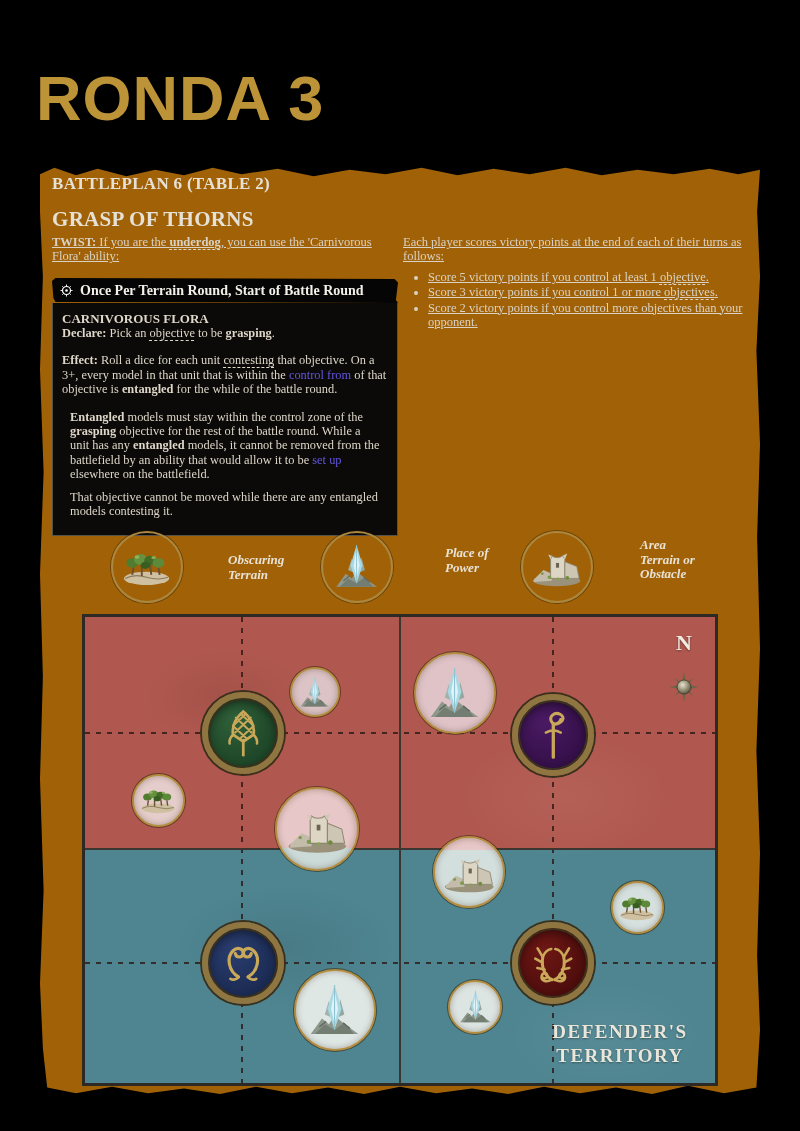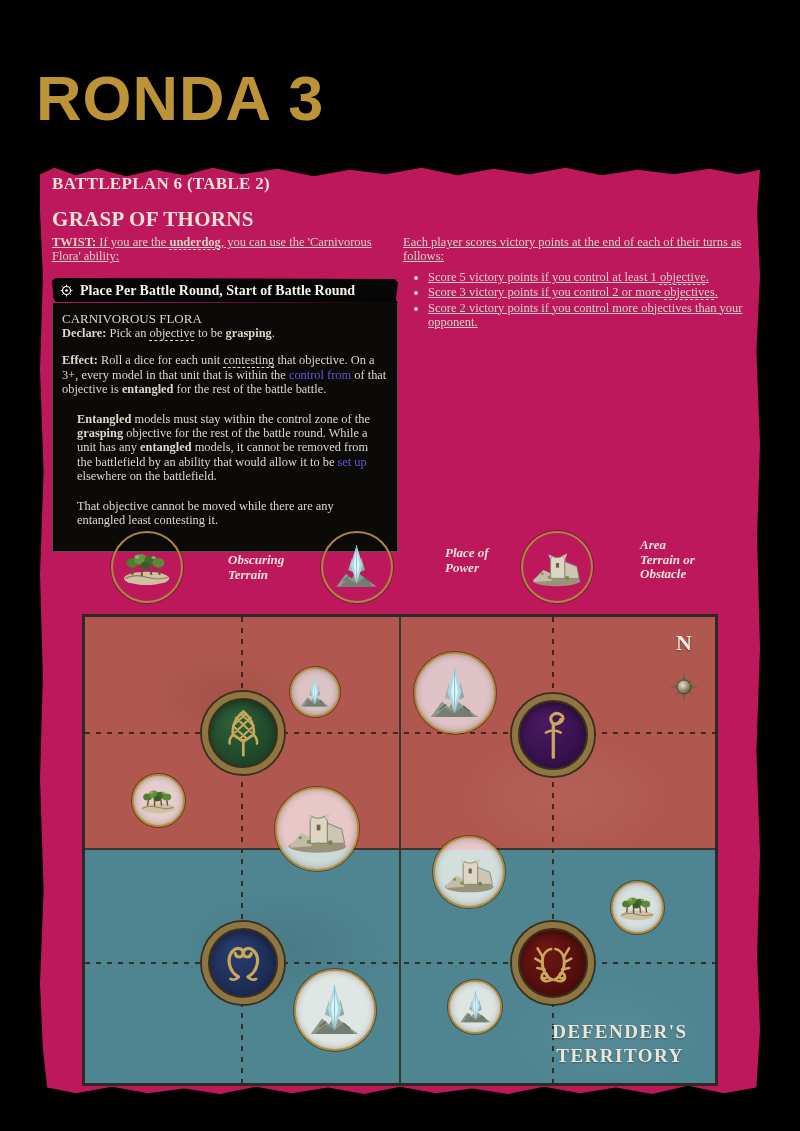--- a/index.html
+++ b/index.html
@@ -4,21 +4,21 @@
 <style>
   html,body{margin:0;padding:0;}
   body{width:800px;height:1131px;position:relative;background:#000;overflow:hidden;
        font-family:"Liberation Serif",serif;}
 
   
   .round-title{position:absolute;left:36px;top:62px;font-family:"Liberation Sans",sans-serif;
        font-weight:800;font-size:63px;letter-spacing:1px;color:#bd9338;}
 
   
-  .panel{position:absolute;left:40px;top:165px;width:720px;height:930px;background:#be185d;
+  .panel{position:absolute;left:40px;top:165px;width:720px;height:930px;background:#a16207;
     clip-path:polygon(0% 1.0%,2% .3%,5% 1.1%,8% .4%,12% 1.2%,16% .5%,20% 1.1%,24% .3%,28% 1.0%,
       33% .4%,38% 1.2%,43% .5%,48% 1.0%,53% .3%,58% 1.1%,63% .4%,68% 1.0%,73% .3%,78% 1.1%,
       83% .5%,88% 1.0%,93% .4%,97% 1.0%,100% .5%,
       99.6% 5%,100% 12%,99.5% 20%,100% 30%,99.6% 40%,100% 52%,99.5% 63%,100% 74%,99.6% 85%,100% 93%,
       99.5% 99.2%,95% 99.8%,90% 99.0%,85% 99.9%,80% 99.2%,75% 99.8%,70% 99.1%,65% 99.9%,60% 99.3%,
       55% 99.8%,50% 99.1%,45% 99.9%,40% 99.2%,35% 99.8%,30% 99.1%,25% 99.9%,20% 99.3%,15% 99.8%,
       10% 99.1%,5% 99.8%,1% 99.2%,
       .4% 95%,0% 88%,.5% 78%,0% 66%,.4% 55%,0% 44%,.5% 33%,0% 22%,.4% 12%,0% 5%);}
 
   .kicker{position:absolute;left:12px;top:9px;font-weight:bold;font-size:17px;color:#e6e1d6;letter-spacing:.3px;}
@@ -35,23 +35,23 @@
   .bdu{font-weight:bold;text-decoration:underline;text-decoration-style:dashed;text-decoration-thickness:1px;text-underline-offset:2.5px;}
   .lk{color:#6156dd;}
 
   
   .ability{position:absolute;left:12px;top:113px;width:346px;}
   .ability-head{background:#050505;height:25px;display:flex;align-items:center;gap:7px;
       padding:0 8px;color:#f3f0e9;font-weight:bold;font-size:14px;
       clip-path:polygon(0 12%,1% 0,99% 4%,100% 18%,99.4% 88%,100% 100%,1% 96%,.4% 80%);}
   .ability-body{background:#0c0a08;border:1px solid #57534b;border-top:none;
       padding:8px 8px 9px 9px;color:#ded7ca;font-size:12.4px;line-height:1.16;}
-  .ability-body .nm{font-weight:normal;font-size:13px;}
+  .ability-body .nm{font-weight:bold;font-size:13px;}
   .ability-body p{margin:0 0 13px 0;}
-  .ability-body p.tight{margin:15px;}
+  .ability-body p.tight{margin:8px;}
 
   
   .lgc{position:absolute;width:72px;height:72px;border-radius:50%;border:2.5px solid #ab8840;
       box-sizing:border-box;display:flex;align-items:center;justify-content:center;
       box-shadow:0 0 0 1px rgba(30,20,5,.4);}
   .lgc svg{width:84%;height:78%;}
   .lgl{position:absolute;font-style:italic;font-weight:bold;font-size:13px;line-height:1.12;color:#e8e2d5;}
 
   
   .map{position:absolute;left:45px;top:452px;width:630px;height:466px;
@@ -94,36 +94,36 @@
 
   <div class="twist bodytxt"><span class="b">TWIST:</span><span> If you are the </span><span class="bdu">underdog</span><span>, you can use the 'Carnivorous Flora' ability:</span></div>
 
   <div class="ability">
     <div class="ability-head">
       <svg width="13" height="13" viewBox="0 0 13 13" fill="none" stroke="#fff">
         <circle cx="6.5" cy="6.5" r="4" stroke-width="1.2"></circle>
         <circle cx="6.5" cy="6.5" r="1.3" fill="#fff" stroke="none"></circle>
         <path d="M6.5 .5 L6.5 1.9 M6.5 11.1 L6.5 12.5 M.5 6.5 L1.9 6.5 M11.1 6.5 L12.5 6.5 M2.3 2.3 L3.3 3.3 M10.7 2.3 L9.7 3.3 M2.3 10.7 L3.3 9.7 M10.7 10.7 L9.7 9.7" stroke-width="1"></path>
       </svg>
-      <span>Place Per Battle Round, Start of Battle Round</span>
+      <span>Once Per Terrain Round, Start of Battle Round</span>
     </div>
     <div class="ability-body">
       <div class="nm">CARNIVOROUS FLORA</div>
       <p><span class="b">Declare:</span><span> Pick an </span><span class="du">objective</span><span> to be </span><span class="b">grasping</span><span>.</span></p>
-      <p><span class="b">Effect:</span><span> Roll a dice for each unit </span><span class="du">contesting</span><span> that objective. On a 3+, every model in that unit that is within the </span><span class="lk">control from</span><span> of that objective is </span><span class="b">entangled</span><span> for the rest of the battle battle.</span></p>
+      <p><span class="b">Effect:</span><span> Roll a dice for each unit </span><span class="du">contesting</span><span> that objective. On a 3+, every model in that unit that is within the </span><span class="lk">control from</span><span> of that objective is </span><span class="b">entangled</span><span> for the while of the battle round.</span></p>
       <p class="tight"><span class="b">Entangled</span><span> models must stay within the control zone of the </span><span class="b">grasping</span><span> objective for the rest of the battle round. While a unit has any </span><span class="b">entangled</span><span> models, it cannot be removed from the battlefield by an ability that would allow it to be </span><span class="lk">set up</span><span> elsewhere on the battlefield.</span></p>
-      <p class="tight"><span>That objective cannot be moved while there are any entangled least contesting it.</span></p>
+      <p class="tight"><span>That objective cannot be moved while there are any entangled models contesting it.</span></p>
     </div>
   </div>
 
   <div class="scoring bodytxt">
     <div><span>Each player scores victory points at the end of each of their turns as follows:</span></div>
     <ul>
       <li><span>Score 5 victory points if you control at least 1 </span><span class="du">objective</span><span>.</span></li>
-      <li><span>Score 3 victory points if you control 2 or more </span><span class="du">objectives</span><span>.</span></li>
+      <li><span>Score 3 victory points if you control 1 or more </span><span class="du">objectives</span><span>.</span></li>
       <li><span>Score 2 victory points if you control more objectives than your opponent.</span></li>
     </ul>
   </div>
 
   <div class="lgc" style="left:71px;top:366px;">
   <svg viewBox="0 0 48 34">
     <ellipse cx="24" cy="27" rx="19" ry="5.5" fill="#cfc0a2"></ellipse>
     <path d="M6 27 Q14 23 24 26 Q34 29 42 26" stroke="#8a7a5c" stroke-width="1" fill="none"></path>
     <path d="M12 24 L13 18 M20 25 L20 16 M28 24 L27 16 M35 24 L34 18" stroke="#6d4f33" stroke-width="1.6" fill="none"></path>
     <ellipse cx="12" cy="14" rx="5" ry="4" fill="#4f7c2e"></ellipse>

